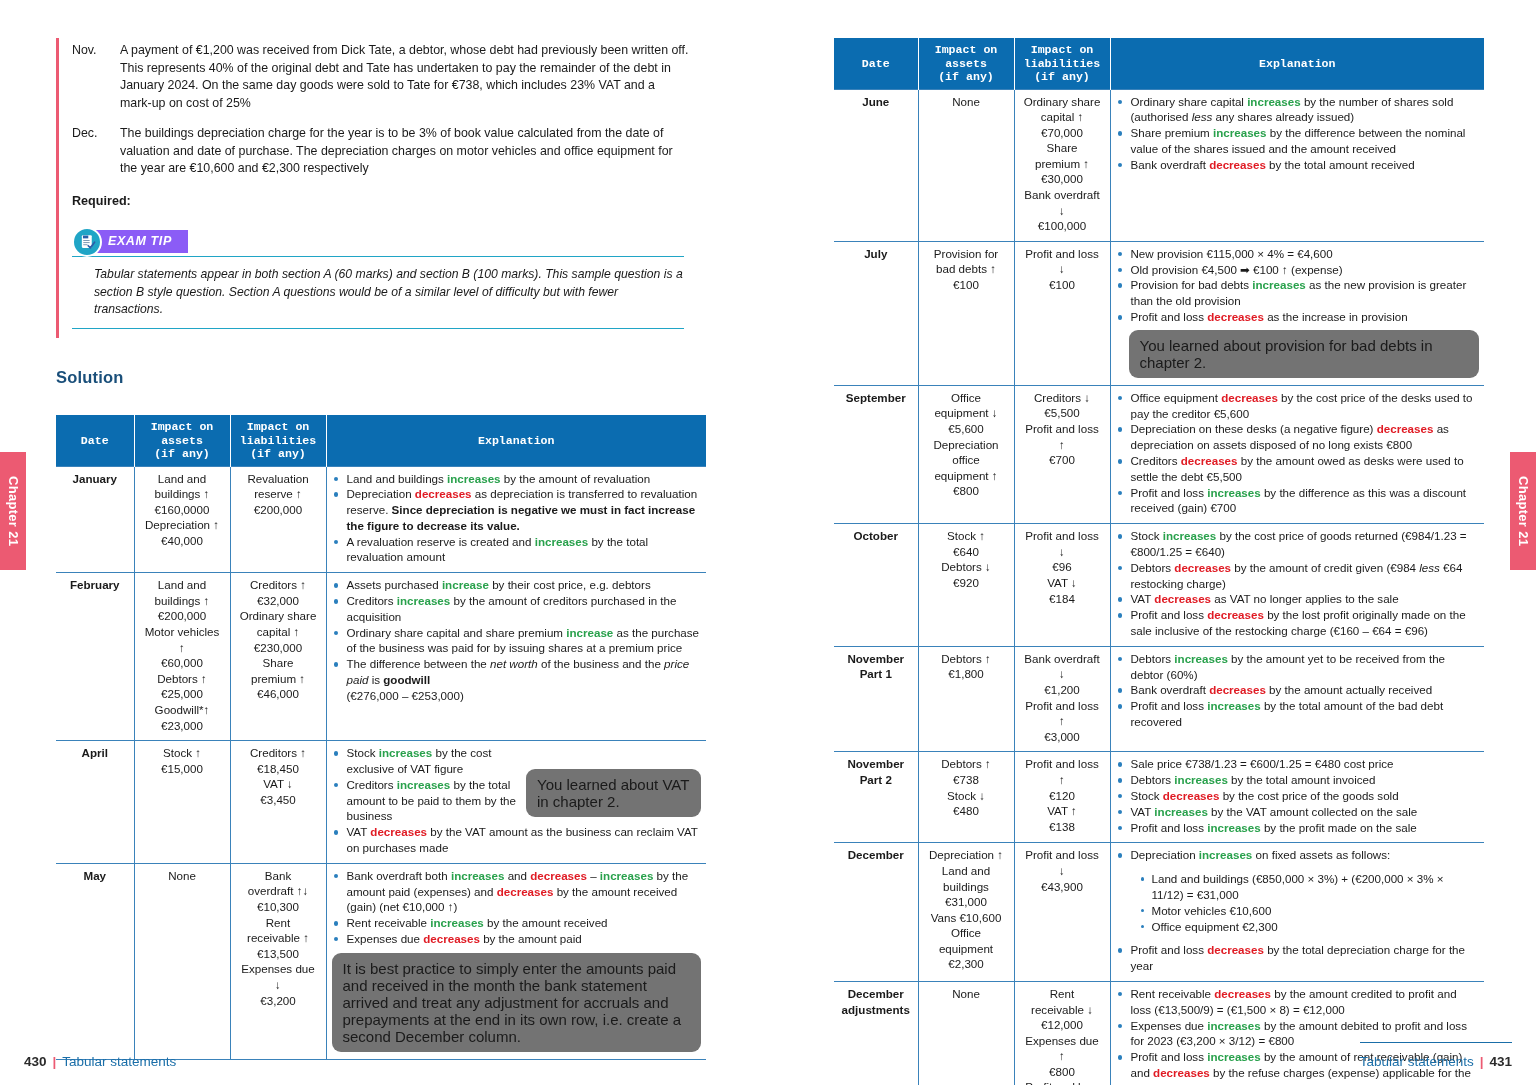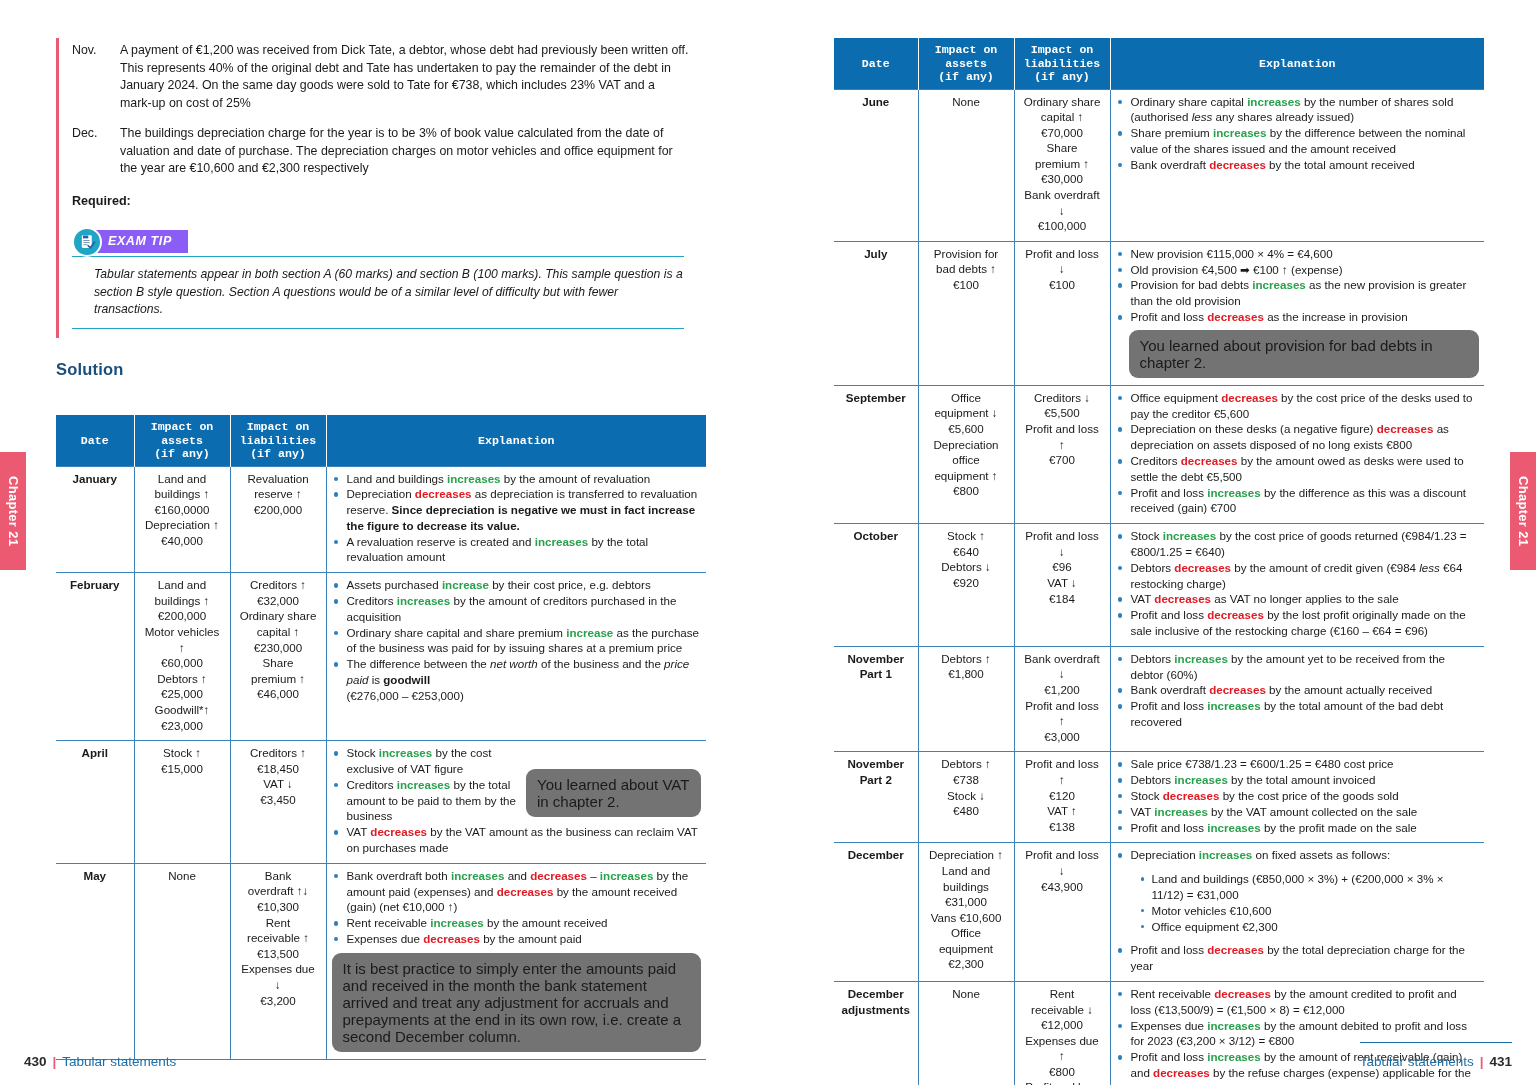--- a/index.html
+++ b/index.html
@@ -83,21 +83,21 @@
   .tip-rule-top {
     height: 1.6px; background: #20a5c6; width: 100%; margin-top: 0px;
   }
   .tip-text {
     font-size: 12.2px; line-height: 17.5px; font-style: italic;
     padding: 9px 0 9px 22px;
   }
   .tip-rule-bot { height: 1.6px; background: #20a5c6; width: 100%; }
 
   .solution-head {
-    position: absolute; left: 56px; top: 360px;
+    position: absolute; left: 56px; top: 368px;
     display: flex; align-items: flex-end; width: 650px;
   }
   .solution-head .word {
     font-size: 16.5px; font-weight: bold; color: #1a4f7a;
     letter-spacing: .2px;
   }
   .dotline {
     flex: 1; margin-left: 8px; height: 10px;
     background-image: radial-gradient(circle, #1a4f7a 1.1px, transparent 1.2px);
     background-size: 6px 10px; background-position: 0 6px;

